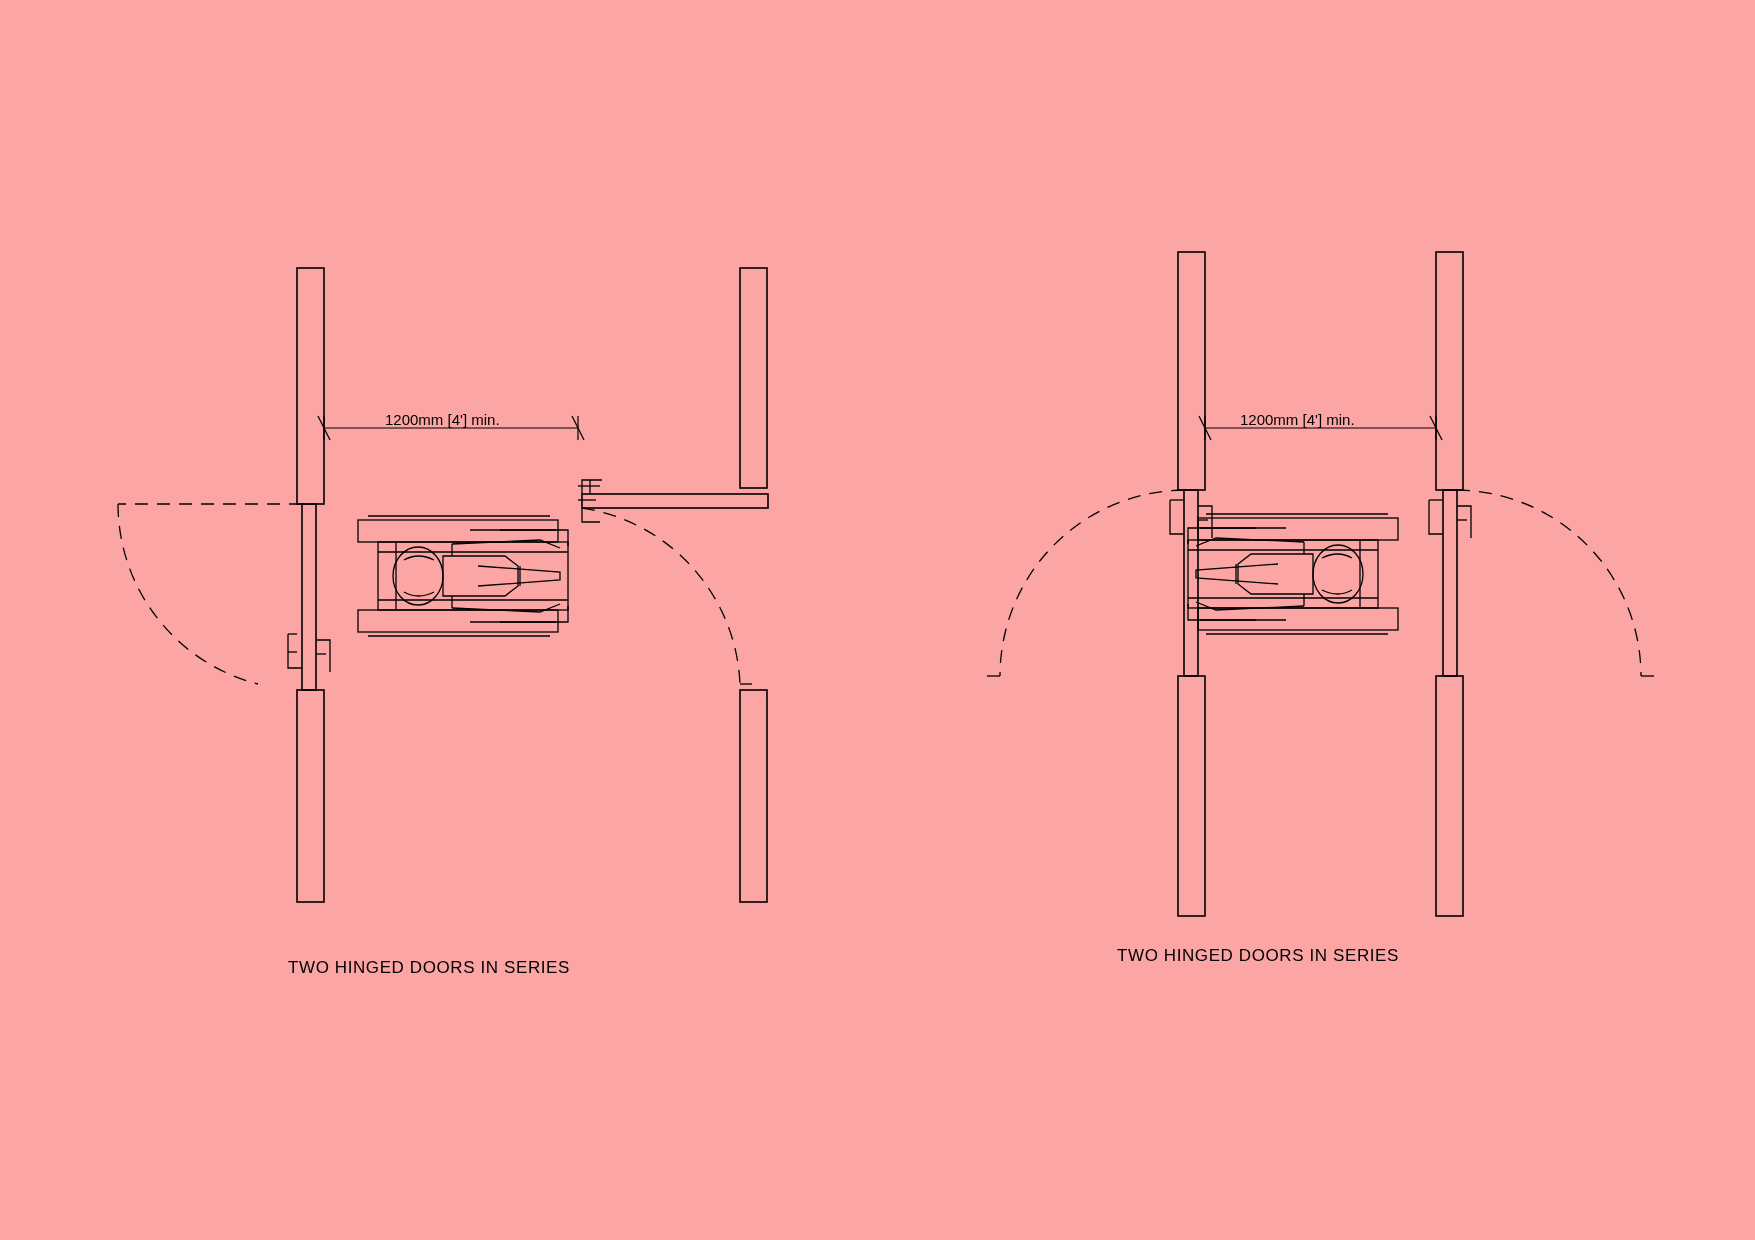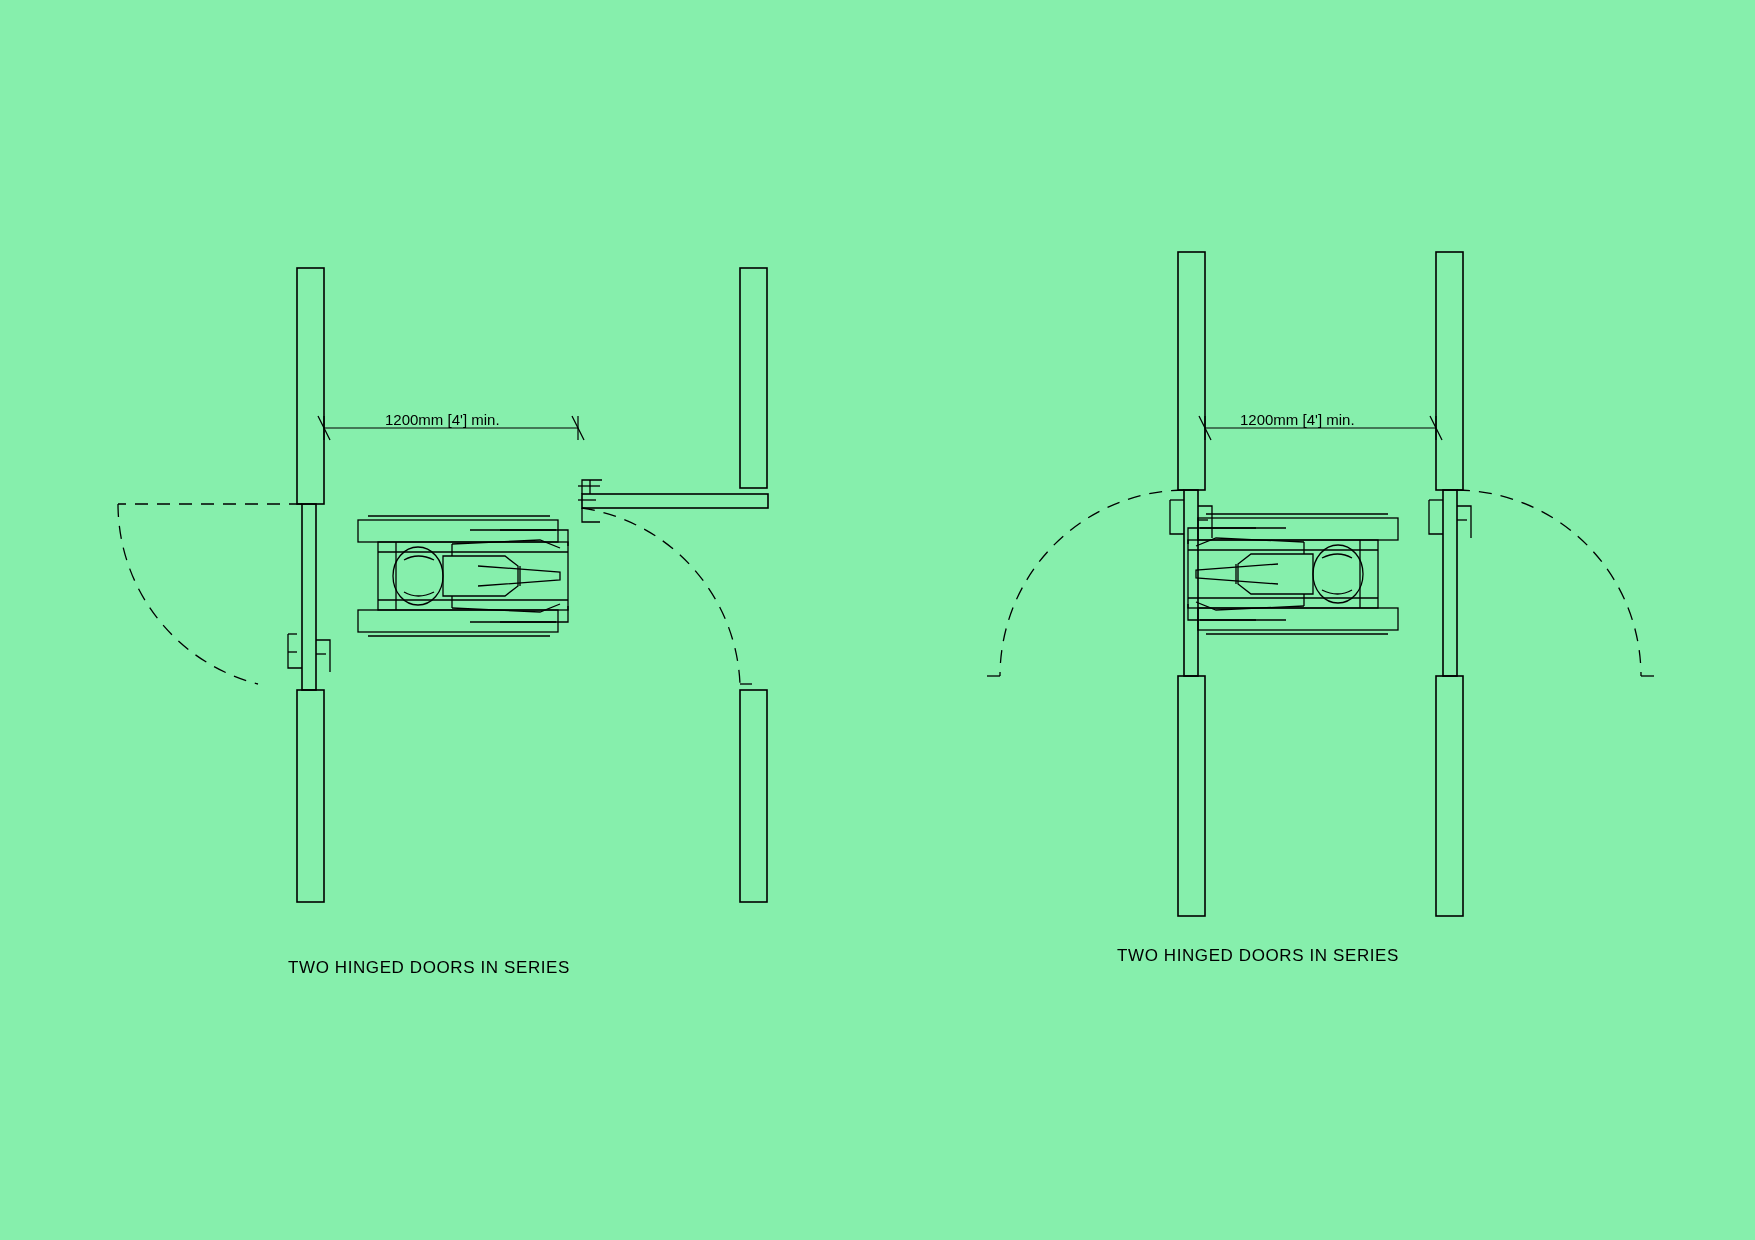--- a/index.html
+++ b/index.html
@@ -11,21 +11,21 @@
     width: 1755px;
     height: 1240px;
     font-family: "Liberation Sans", sans-serif;
     color: #000000;
     overflow: hidden;
   }
   #sheet {
     position: relative;
     width: 1755px;
     height: 1240px;
-    background: #86efac;
+    background: #fca5a5;
   }
   .diagram {
     position: absolute;
     top: 0;
     left: 0;
     width: 1755px;
     height: 1240px;
   }
   .caption {
     position: absolute;

